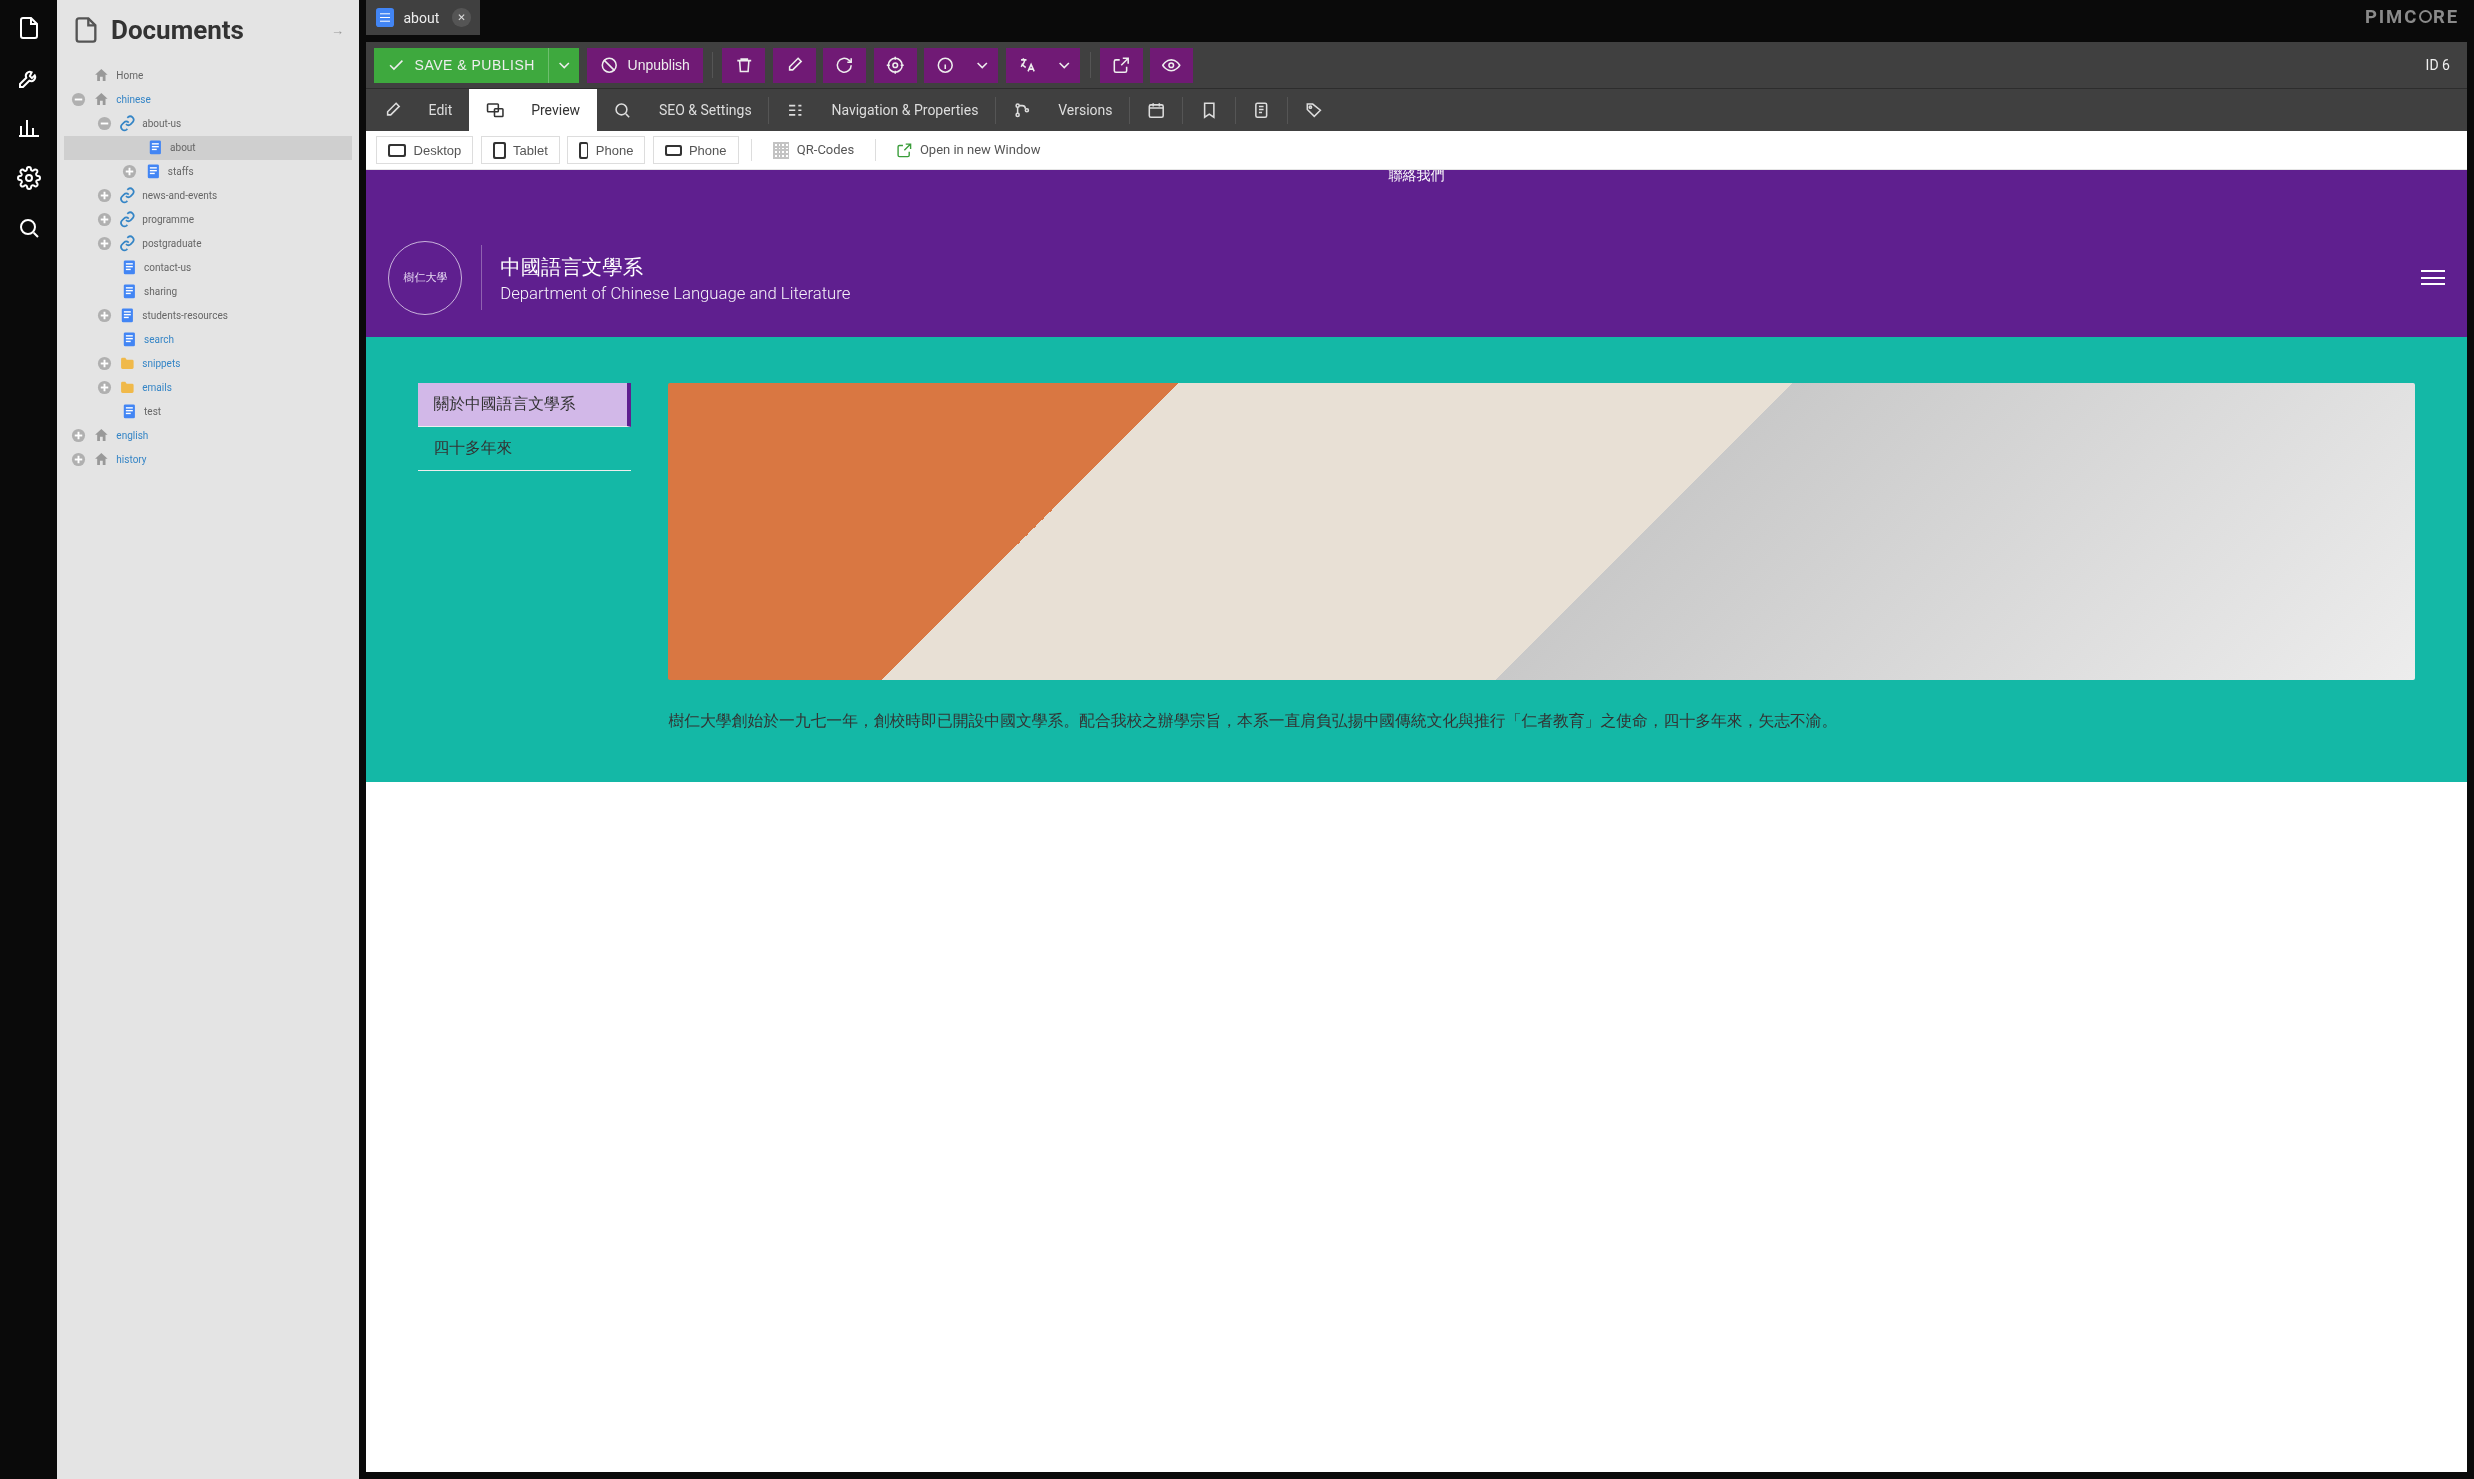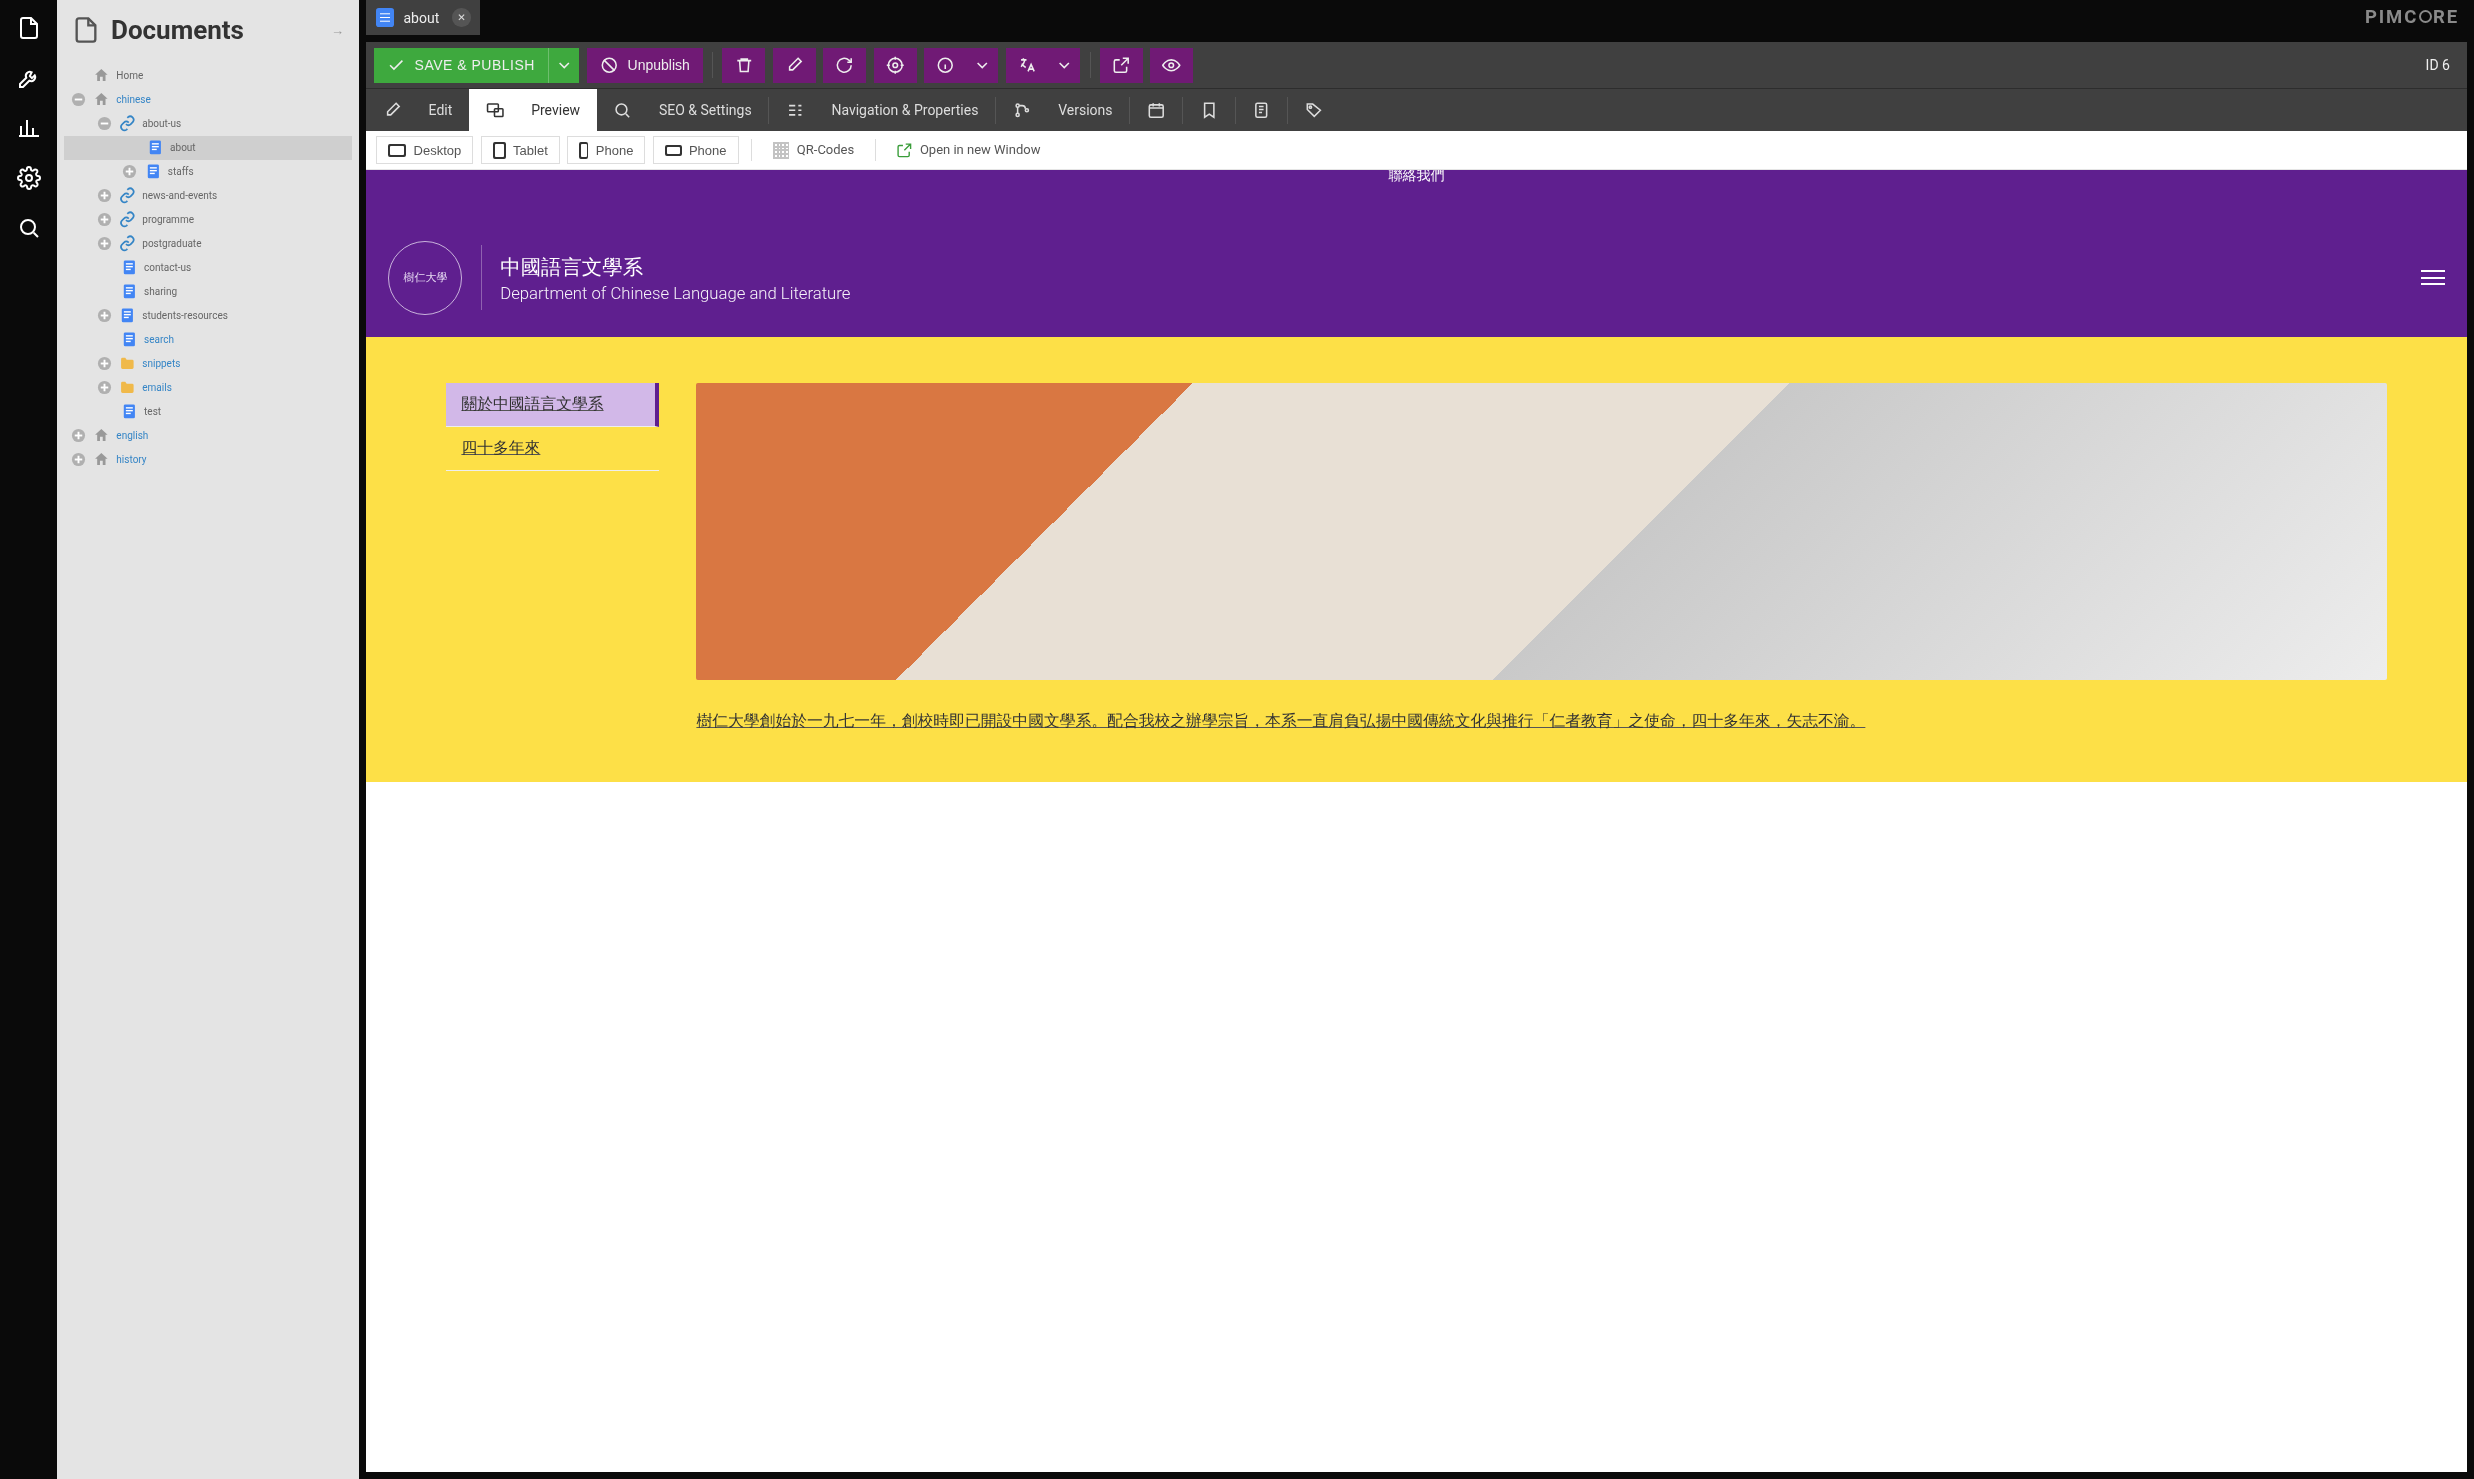--- a/index.html
+++ b/index.html
@@ -82,21 +82,21 @@
 .site-topbar svg { width: 16.7px; height: 16.7px; stroke:#fff; fill:none; stroke-width:2; }
 .site-header { background: #5f1f8f; display: flex; align-items: center; padding: 18.5px 22px 22px 22px; }
 .site-logo { width: 74px; height: 74px; border: 1.9px solid #c9b3dc; border-radius: 50%; display: flex; align-items: center; justify-content: center; color: #e6d9f2; font-size: 11px; text-align:left; padding:3.7px; flex-shrink:0; }
 .site-divider { width: 0.9px; height: 65px; background: rgba(255,255,255,0.3); margin: 0 18.5px; }
 .site-titles { color: #fff; }
 .site-title-zh { font-size: 20.4px; font-weight: 500; margin-bottom: 3.7px; }
 .site-title-en { font-size: 16.7px; font-weight: 300; opacity: 0.95; }
 .hamburger { margin-left: auto; display: flex; flex-direction: column; gap: 4.6px; cursor: pointer; }
 .hamburger span { width: 24px; height: 1.9px; background: #fff; }
 
-.site-body { display: flex; padding: 46px 80px; gap: 37px; background:#fde047;text-decoration:underline; }
+.site-body { display: flex; padding: 46px 52px; gap: 37px; background:#14b8a6; }
 .side-menu { width: 213px; flex-shrink: 0; }
 .side-menu-item { padding: 11px 15px; font-size: 15.8px; color: #333; border-bottom: 0.9px solid #eee; cursor: pointer; }
 .side-menu-item.active { background: #d2b8e8; border-right: 4.6px solid #5f1f8f; font-weight: 500; }
 .content { flex: 1; }
 .content-img { width: 100%; height: 297px; background: linear-gradient(135deg, #d97742 0%, #d97742 25%, #e8e0d5 25%, #e8e0d5 55%, #c9c9c9 55%, #ededed 100%); position: relative; margin-bottom: 26px; border-radius: 1.9px; }
 .people { position:absolute; bottom:0; left:32%; right:6%; height:58%; display:flex; align-items:flex-end; gap:1.9px; }
 .person { flex:1; background: linear-gradient(#333 0 28%, #f5f5f5 28% 62%, #2a2a3a 62%); border-radius: 30% 30% 1.9px 1.9px; }
 .content-text { font-size: 15.8px; line-height: 1.9; color: #333; }
 </style>
 </head>

